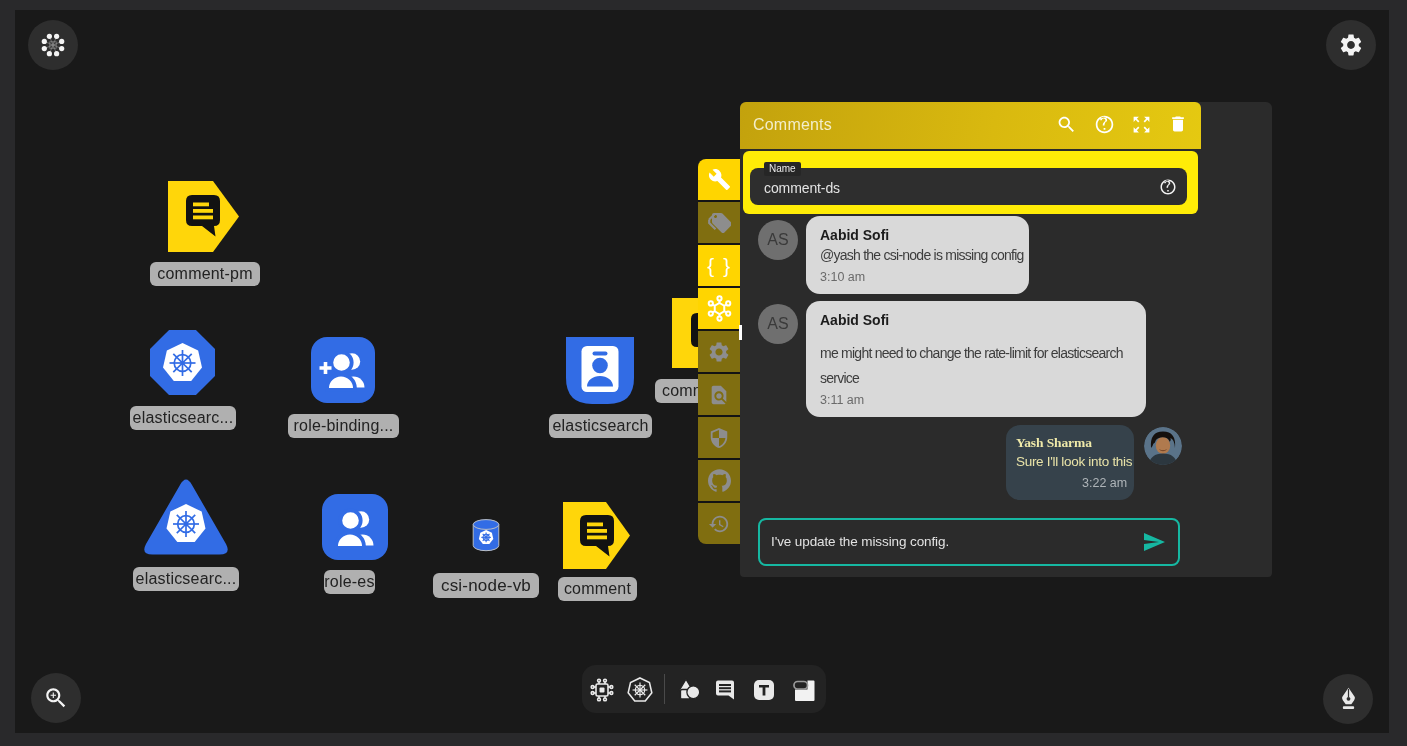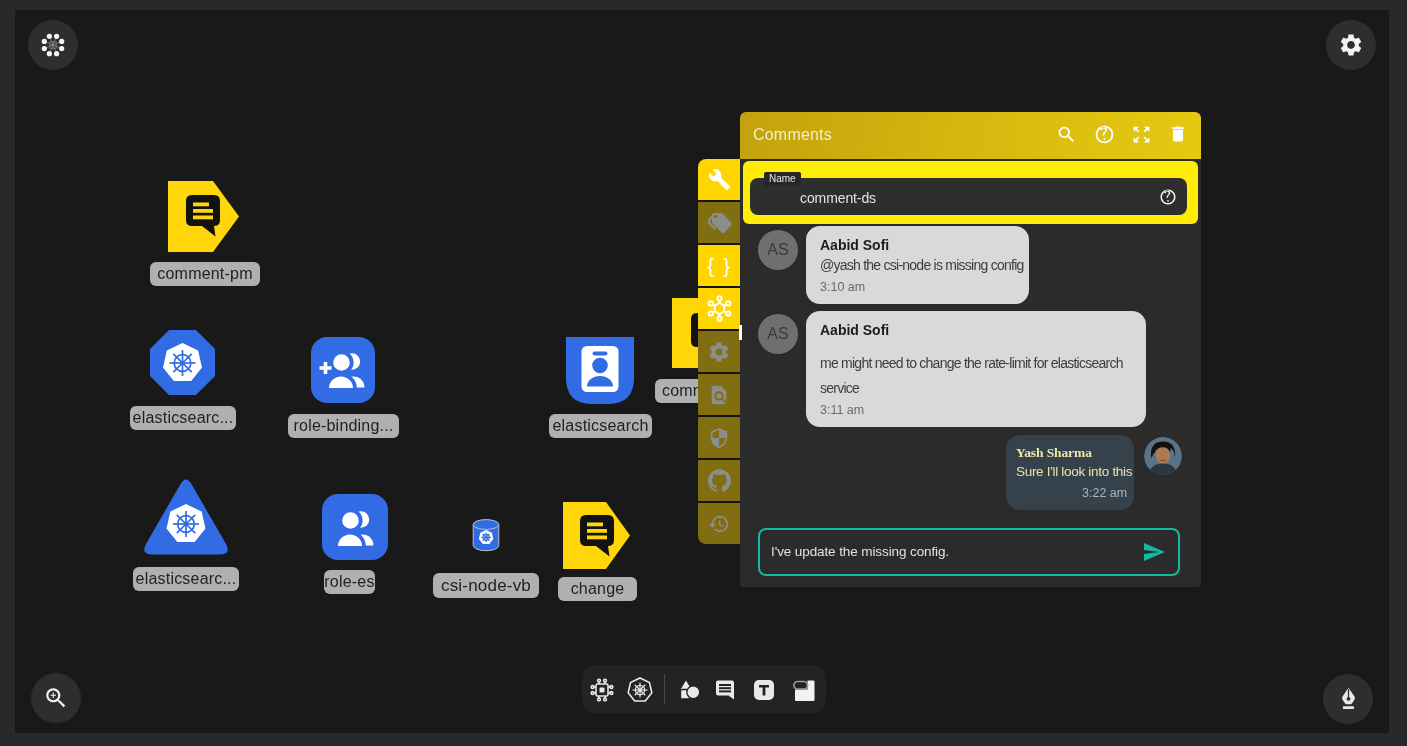--- a/index.html
+++ b/index.html
@@ -132,21 +132,21 @@
   </svg>
 </div>
 <div class="pill node-label" style="left:433px;top:573px;width:106px;font-size:17px;line-height:25px;">csi-node-vb</div>
 
 <div class="abs" style="left:563px;top:502px;">
   <svg width="67" height="67" viewBox="0 0 67 67">
     <polygon points="0,0 43,0 67,33.5 43,67 0,67" fill="#ffd60a"></polygon>
     <use href="#bubble" x="14" y="12"></use>
   </svg>
 </div>
-<div class="pill node-label" style="left:558px;top:577px;width:79px;">change</div>
+<div class="pill node-label" style="left:558px;top:577px;width:79px;">comment</div>
 
 <div class="abs" style="left:672px;top:298px;width:68px;height:70px;z-index:1;">
   <svg width="68" height="70" viewBox="0 0 68 70">
     <polygon points="0,0 45,0 68,35 45,70 0,70" fill="#ffd60a"></polygon>
     <g transform="translate(16,15)">
       <path d="M3 6 Q3 0 9 0 H31 Q37 0 37 6 V28 Q37 34 31 34 H26 L30 42 L20 34 H9 Q3 34 3 28 Z" fill="#121212"></path>
       <rect x="10" y="8" width="16" height="4" fill="#ffd60a"></rect>
       <rect x="10" y="15" width="20" height="4" fill="#ffd60a"></rect>
       <rect x="10" y="22" width="20" height="4" fill="#ffd60a"></rect>
     </g>
@@ -211,21 +211,21 @@
   </div>
   <div class="vbtn dim" style="top:344px;border-radius:0 0 0 8px;">
     <svg width="22" height="22" viewBox="0 0 24 24" fill="#8d8d8d">
         <path d="M13 3c-4.97 0-9 4.03-9 9H1l3.89 3.89.07.14L9 12H6c0-3.87 3.13-7 7-7s7 3.13 7 7-3.13 7-7 7c-1.93 0-3.68-.79-4.94-2.06l-1.42 1.42C8.27 19.99 10.51 21 13 21c4.97 0 9-4.03 9-9s-4.03-9-9-9zm-1 5v5l4.28 2.54.72-1.21-3.5-2.08V8H12z"></path>
       </svg>
   </div>
 </div>
 
 <div class="abs" style="left:739px;top:325px;width:3px;height:15px;background:#fff;z-index:7;"></div>
 
-<div class="abs" style="left:740px;top:112px;width:461px;height:475px;background:#2b2b2b;
+<div class="abs" style="left:740px;top:102px;width:532px;height:475px;background:#2b2b2b;
      border-radius:6px 6px 4px 4px;z-index:6;">
 
   <div class="abs" style="left:0;top:0;width:461px;height:47px;border-radius:6px 6px 0 0;
        background:linear-gradient(100deg,#c3a20d 0%,#d9b90f 55%,#e5c911 100%);"></div>
   <div class="abs" style="left:13px;top:14px;font-size:16px;color:#f3eecb;letter-spacing:0.2px;">Comments</div>
   <svg class="hicon" style="left:316px;" width="21" height="21" viewBox="0 0 24 24" fill="#fff">
       <path d="M15.5 14h-.79l-.28-.27C15.41 12.59 16 11.11 16 9.5 16 5.91 13.09 3 9.5 3S3 5.91 3 9.5 5.91 16 9.5 16c1.61 0 3.09-.59 4.23-1.57l.27.28v.79l5 4.99L20.49 19l-4.99-5zm-6 0C7.01 14 5 11.99 5 9.5S7.01 5 9.5 5 14 7.01 14 9.5 11.99 14 9.5 14z"></path>
     </svg>
   <svg class="hicon" style="left:354px;" width="21" height="21" viewBox="0 0 24 24" fill="#fff">
       <path d="M12 2C6.48 2 2 6.48 2 12s4.48 10 10 10 10-4.48 10-10S17.52 2 12 2zm0 18c-4.41 0-8-3.59-8-8s3.59-8 8-8 8 3.59 8 8-3.59 8-8 8zm1-4h-2v2h2v-2zm1.07-7.75l-.9.92C12.45 10.9 12 11.5 12 13h-2v-.5c0-1.1.45-2.1 1.17-2.83l1.24-1.26c.37-.36.59-.86.59-1.41 0-1.1-.9-2-2-2s-2 .9-2 2H7c0-2.21 1.79-4 4-4s4 1.79 4 4c0 .88-.36 1.68-.93 2.25z"></path>
@@ -233,21 +233,21 @@
   <svg class="hicon" style="left:391px;" width="21" height="21" viewBox="0 0 24 24" fill="#fff">
       <path d="M15 3l2.3 2.3-2.89 2.87 1.42 1.42L18.7 6.7 21 9V3h-6zM3 9l2.3-2.3 2.87 2.89 1.42-1.42L6.7 5.3 9 3H3v6zm6 12l-2.3-2.3 2.89-2.87-1.42-1.42L5.3 17.3 3 15v6h6zm12-6l-2.3 2.3-2.87-2.89-1.42 1.42 2.89 2.87L15 21h6v-6z"></path>
     </svg>
   <svg class="hicon" style="left:428px;" width="20" height="20" viewBox="0 0 24 24" fill="#fff">
       <path d="M6 19c0 1.1.9 2 2 2h8c1.1 0 2-.9 2-2V7H6v12zM19 4h-3.5l-1-1h-5l-1 1H5v2h14V4z"></path>
     </svg>
 
   <div class="abs" style="left:3px;top:49px;width:455px;height:63px;background:#ffec07;border-radius:6px;"></div>
   <div class="abs" style="left:10px;top:66px;width:437px;height:37px;background:#2e2e2e;border-radius:8px;"></div>
   <div class="abs" style="left:24px;top:60px;background:#262626;color:#e8e8e8;font-size:10px;padding:1px 5px 2px;border-radius:2px;">Name</div>
-  <div class="abs" style="left:24px;top:78px;font-size:14px;color:#e3e3e3;letter-spacing:-0.1px;margin-left:36px;">comment-ds</div>
+  <div class="abs" style="left:24px;top:78px;font-size:14px;color:#e3e3e3;letter-spacing:-0.1px;">comment-ds</div>
   <svg class="abs" style="left:419px;top:76px;" width="18" height="18" viewBox="0 0 24 24" fill="#f2f2f2">
       <path d="M12 2C6.48 2 2 6.48 2 12s4.48 10 10 10 10-4.48 10-10S17.52 2 12 2zm0 18c-4.41 0-8-3.59-8-8s3.59-8 8-8 8 3.59 8 8-3.59 8-8 8zm1-4h-2v2h2v-2zm1.07-7.75l-.9.92C12.45 10.9 12 11.5 12 13h-2v-.5c0-1.1.45-2.1 1.17-2.83l1.24-1.26c.37-.36.59-.86.59-1.41 0-1.1-.9-2-2-2s-2 .9-2 2H7c0-2.21 1.79-4 4-4s4 1.79 4 4c0 .88-.36 1.68-.93 2.25z"></path>
     </svg>
 
   <div class="abs" style="left:18px;top:118px;width:40px;height:40px;border-radius:50%;background:#6f6f6f;
        display:flex;align-items:center;justify-content:center;font-size:16px;color:#3a3a3a;">AS</div>
   <div class="abs" style="left:66px;top:114px;width:223px;height:78px;background:#d9d9d9;border-radius:14px;"></div>
   <div class="abs msgt" style="left:80px;top:125px;">Aabid Sofi</div>
   <div class="abs msgb" style="left:80px;top:145px;">@yash the csi-node is missing config</div>
   <div class="abs msgs" style="left:80px;top:168px;">3:10 am</div>

